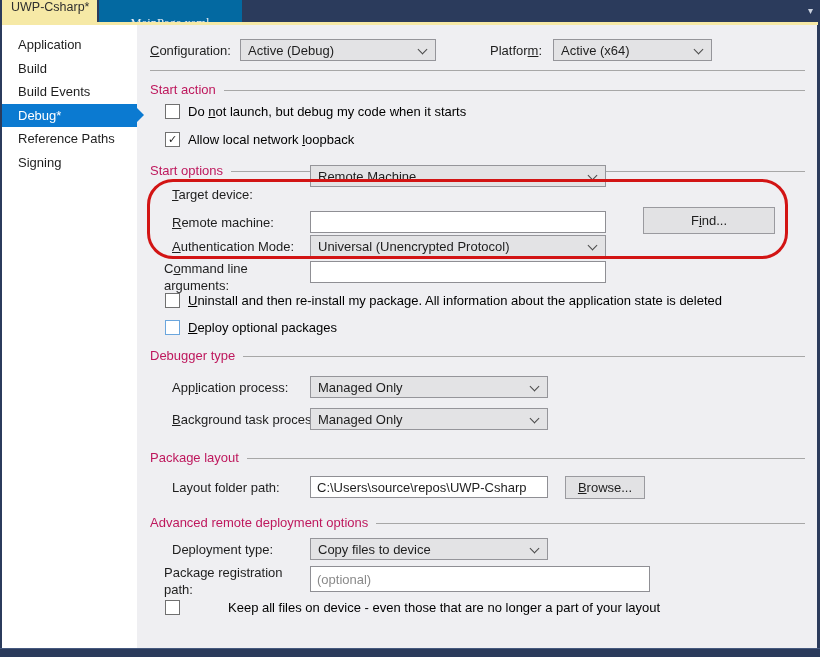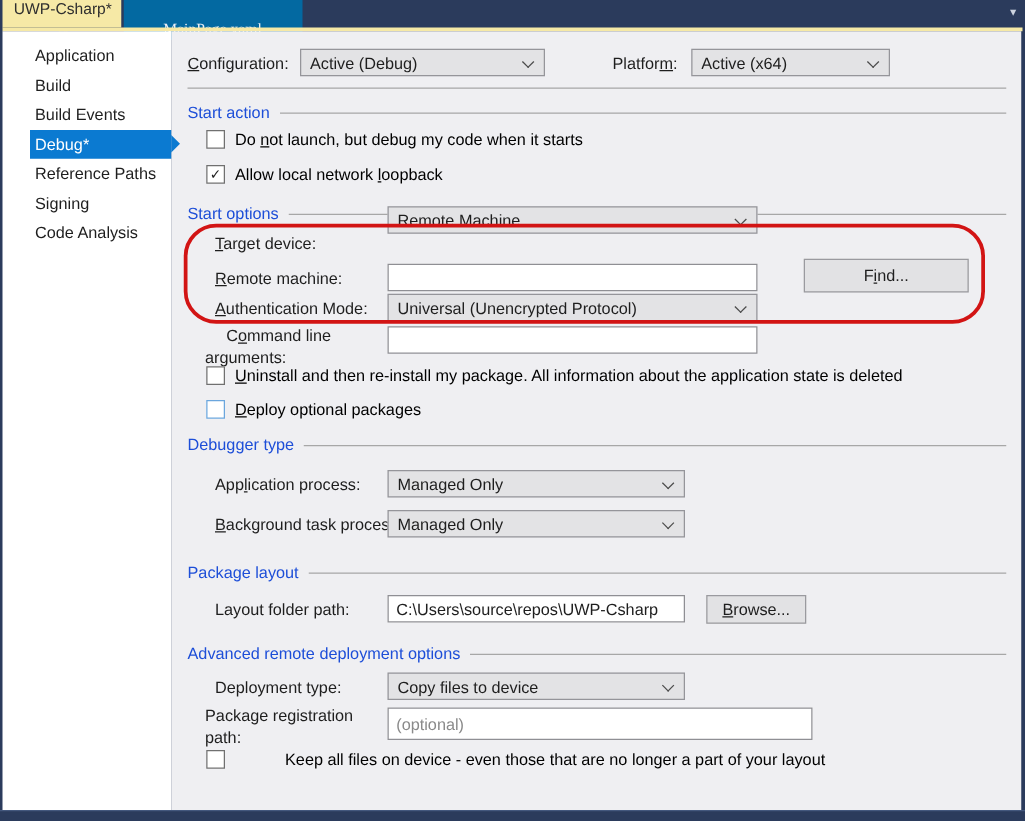--- a/index.html
+++ b/index.html
@@ -14,32 +14,32 @@
   .tab { display:flex; align-items:center; font-size:12.5px; cursor:default;flex-direction:column; }
   .tab.active { background:#f6e9a6; color:#2f2f2f; padding:0 7px 0 9px; gap:7px; }
   .tab.inactive { background:#0369a1; color:#e9eef6; margin-left:2px; width:143px; padding:16px 12px;font-family:Liberation Serif, serif; }
   .pin-icon, .close-icon { display:flex; align-items:center; justify-content:center; width:14px; height:14px; color:#4d4d42; }
   .close-icon { font-size:11px; }
   .well-arrow { margin-left:auto; align-self:center; margin-right:7px; color:#ccd3df; font-size:10px; line-height:1; }
   .tab-strip { position:absolute; top:22px; left:2px; width:816px; height:3px; background:#f6e9a6; }
 
   
   .sidebar { position:absolute; left:2px; top:25px; width:135px; height:623px; background:#ffffff; z-index:3; }
-  .side-item { position:relative; height:23.5px; display:flex; align-items:center; padding-left:4px;
-               color:#1e1e1e; cursor:default;margin-left:22px; }
+  .side-item { position:relative; height:23.5px; display:flex; align-items:center; padding-left:16px;
+               color:#1e1e1e; cursor:default; }
   .side-item:first-child { margin-top:8px; }
   .side-item.selected { background:#0b7ad1; color:#ffffff; }
   .side-item.selected::after { content:""; position:absolute; right:-7px; top:50%; margin-top:-7px;
                border-left:7px solid #0b7ad1; border-top:7px solid transparent; border-bottom:7px solid transparent; }
 
   
   .content { position:absolute; left:137px; top:25px; width:680px; height:623px; background:#efeff2; }
 
   .lbl { position:absolute; white-space:nowrap; color:#1e1e1e; }
-  .sect { position:absolute; left:13px; right:12px; display:flex; align-items:center; color:#1d4ed8;text-align:right; }
+  .sect { position:absolute; left:13px; right:12px; display:flex; align-items:center; color:#be185d;text-align:right; }
   .sect .line { flex:1; height:1px; background:#a7a7a7; margin-left:8px; margin-top:2px; }
   .sep { position:absolute; left:13px; width:655px; height:1px; background:#a7a7a7; }
 
   .dd { position:absolute; height:22px; background:#e3e3e5; border:1px solid #95959a;
         display:flex; align-items:center; padding:0 22px 0 7px; cursor:default; z-index:1; }
   .dd .dd-text { white-space:nowrap; overflow:hidden; }
   .chev { position:absolute; right:9px; top:6px; width:7px; height:7px;
           border-right:1.4px solid #4a4a4a; border-bottom:1.4px solid #4a4a4a; transform:rotate(45deg); }
 
   .txt { position:absolute; height:22px; background:#ffffff; border:1px solid #8f8f94; padding:0 6px;
@@ -88,21 +88,20 @@
   </div>
   <div class="tab-strip"></div>
 
   <nav class="sidebar">
     <div class="side-item">Application</div>
     <div class="side-item">Build</div>
     <div class="side-item">Build Events</div>
     <div class="side-item selected">Debug*</div>
     <div class="side-item">Reference Paths</div>
     <div class="side-item">Signing</div>
-    <div class="side-item">Code Analysis</div>
   </nav>
 
   <main class="content">
 
     <span class="lbl" style="left:13px; top:18px;"><span></span><span class="ak">C</span><span>onfiguration:</span></span>
     <div class="dd" style="left:103px; top:14px; width:196px;">
       <span class="dd-text">Active (Debug)</span>
       <span class="chev"></span>
     </div>
     <span class="lbl" style="left:353px; top:18px;"><span>Platfor</span><span class="ak">m</span><span>:</span></span>
@@ -143,21 +142,21 @@
     </div>
 
     <span class="lbl" style="left:35px; top:214px;"><span></span><span class="ak">A</span><span>uthentication Mode:</span></span>
     <div class="dd" style="left:173px; top:210px; width:296px;">
       <span class="dd-text">Universal (Unencrypted Protocol)</span>
       <span class="chev"></span>
     </div>
 
     <div class="annotation"></div>
 
-    <span class="lbl" style="left:27px; top:236px;margin-left:17px;"><span>C</span><span class="ak">o</span><span>mmand line</span></span>
+    <span class="lbl" style="left:27px; top:236px;"><span>C</span><span class="ak">o</span><span>mmand line</span></span>
     <span class="lbl" style="left:27px; top:253px;">arguments:</span>
     <input class="txt" style="left: 173px; top: 236px; width: 296px;" value="">
 
     <div class="cbrow" style="left:28px; top:268px;">
       <span class="cb"></span>
       <span><span></span><span class="ak">U</span><span>ninstall and then re-install my package. All information about the application state is deleted</span></span>
     </div>
     <div class="cbrow" style="left:28px; top:295px;">
       <span class="cb focus"></span>
       <span><span></span><span class="ak">D</span><span>eploy optional packages</span></span>

